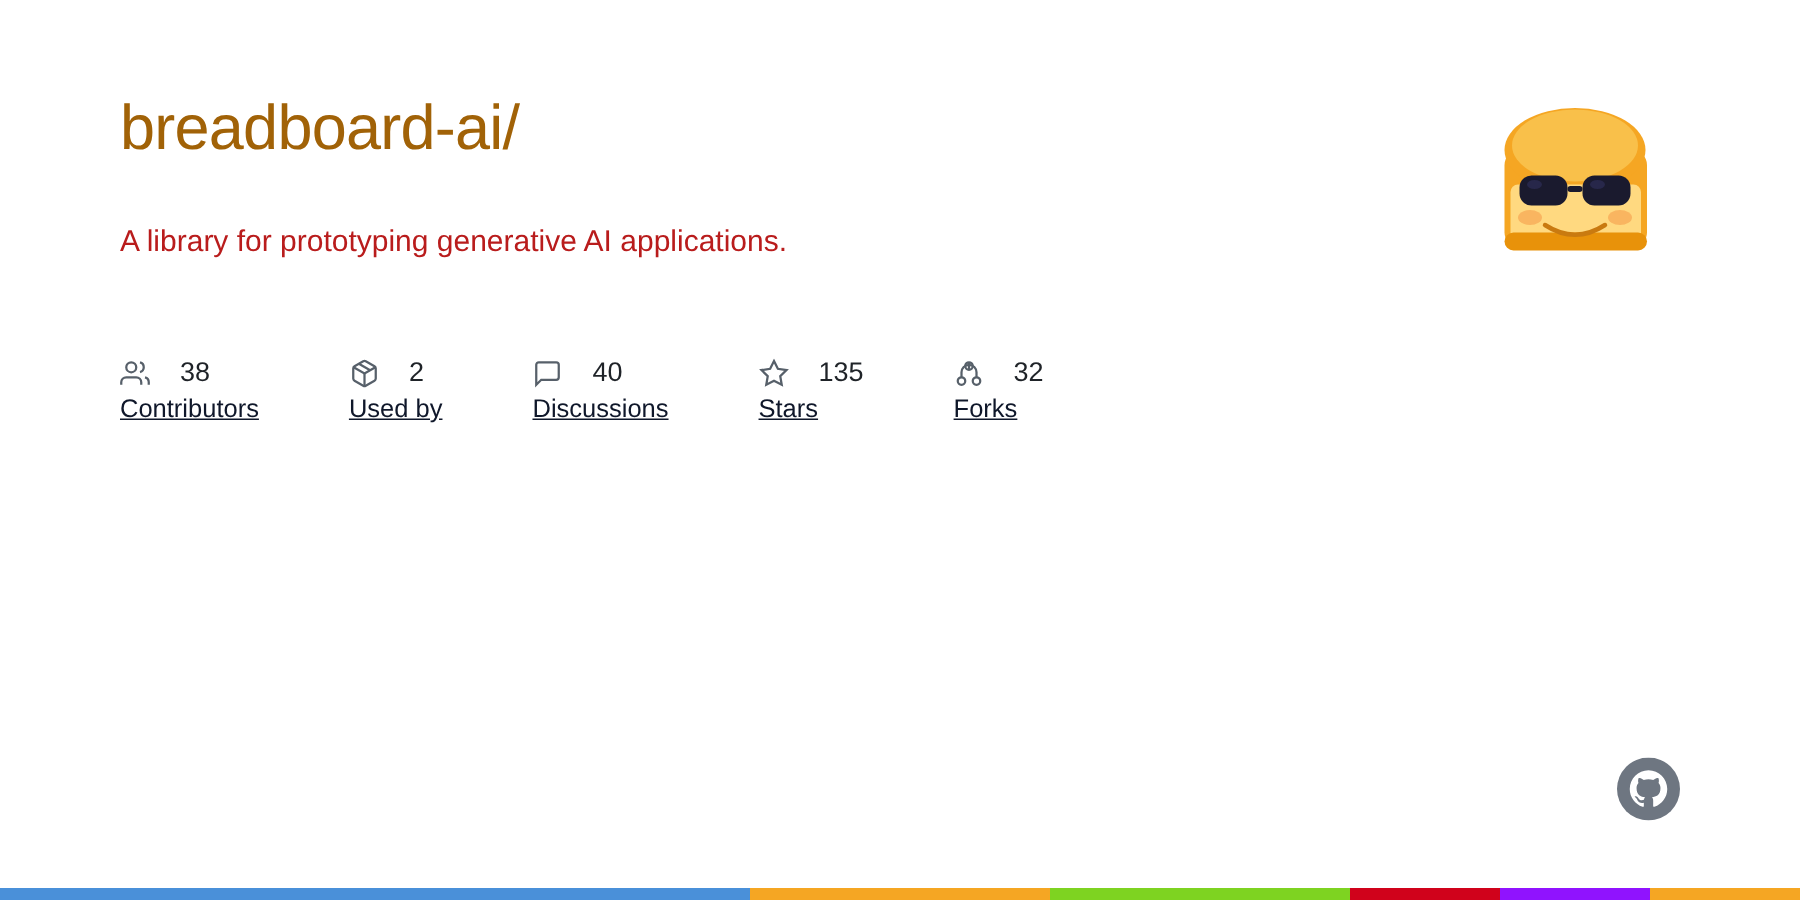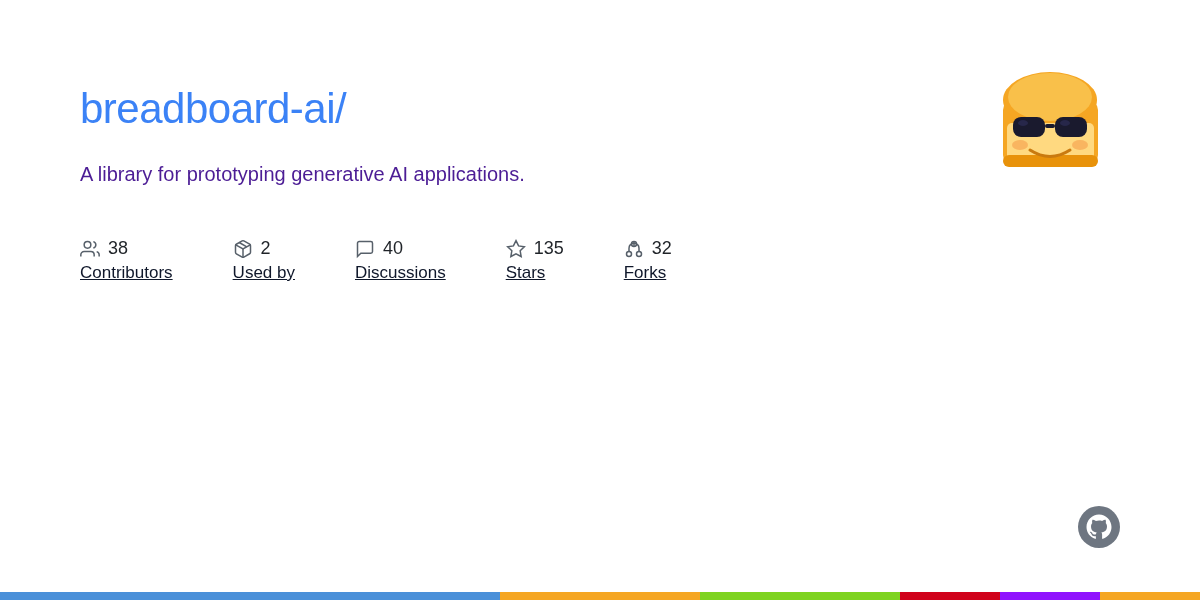--- a/index.html
+++ b/index.html
@@ -31,47 +31,46 @@
       align-items: flex-start;
     }
 
     .repo-title-section {
       flex: 1;
     }
 
     .repo-org {
       font-size: 42px;
       font-weight: 400;
-      color: #3b82f6;
+      color: #a16207;
       line-height: 1.2;
       letter-spacing: -0.5px;
-      margin-top: 24px;
     }
 
     .repo-name {
       font-size: 48px;
       font-weight: 700;
       color: #1f2328;
       line-height: 1.2;
       letter-spacing: -0.5px;
     }
 
     .repo-logo {
       width: 140px;
       height: 140px;
       display: flex;
       align-items: center;
       justify-content: center;
       margin-top: -10px;
     }
 
     .repo-description {
-      margin-top: 29px;
+      margin-top: 40px;
       font-size: 20px;
-      color: #4c1d95;
+      color: #b91c1c;
       font-weight: 400;
     }
 
     .stats-row {
       display: flex;
       align-items: flex-start;
       gap: 0;
       margin-top: 48px;
     }
 
@@ -86,20 +85,21 @@
       display: flex;
       align-items: center;
       gap: 8px;
       margin-bottom: 4px;
     }
 
     .stat-number {
       font-size: 18px;
       font-weight: 400;
       color: #1f2328;
+      margin-left: 12px;
     }
 
     .stat-label {
       font-size: 17px;
       color: #0f172a;
       font-weight: 400;
       text-decoration: underline;
     }
 
     .stat-icon {

